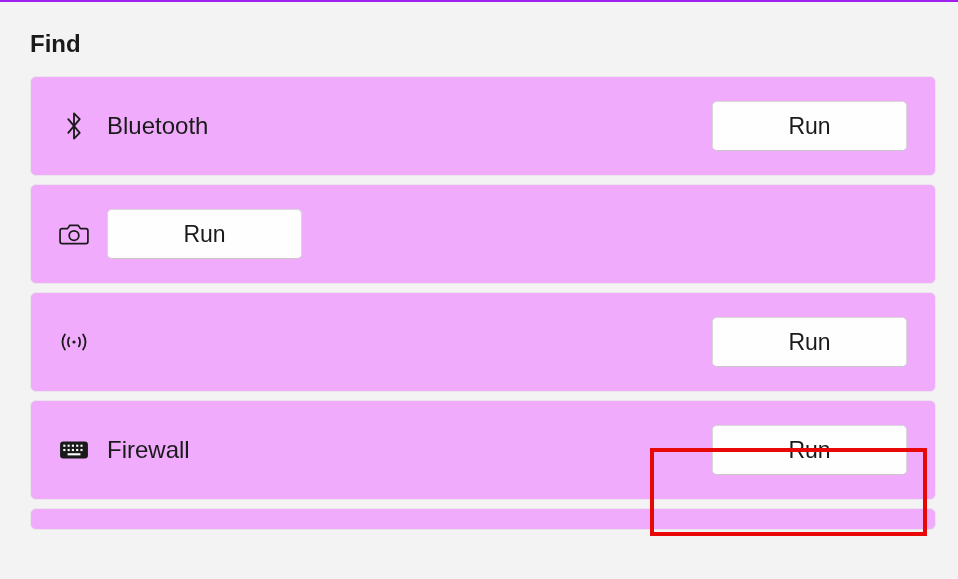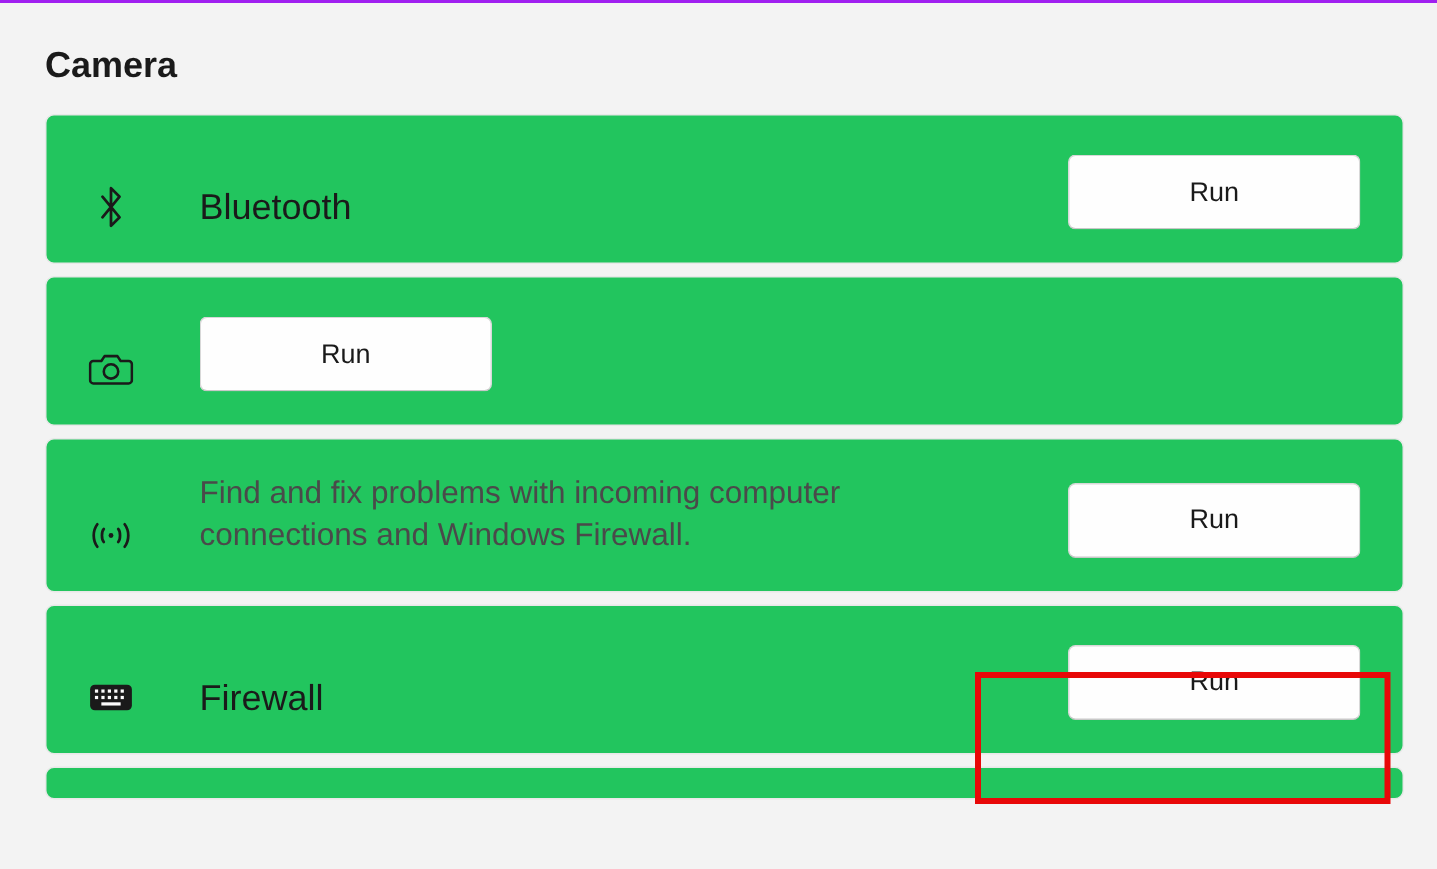--- a/index.html
+++ b/index.html
@@ -24,27 +24,27 @@
       font-weight: 600;
       color: #1a1a1a;
       margin-bottom: 18px;
     }
     .troubleshooter-list {
       display: flex;
       flex-direction: column;
       gap: 8px;
     }
     .troubleshooter-item {
-      background: #22c55e;
+      background: #f0abfc;
       border: 1px solid #e8e8e8;
       border-radius: 6px;
       padding: 22px 28px 22px 28px;
       display: flex;
-      align-items: flex-end;
-      gap: 44px;
+      align-items: center;
+      gap: 18px;
       min-height: 100px;
     }
     .item-icon {
       width: 30px;
       height: 30px;
       display: flex;
       align-items: center;
       justify-content: center;
       flex-shrink: 0;
       color: #1a1a1a;
@@ -67,41 +67,41 @@
       line-height: 1.35;
     }
     .run-button {
       background: #fefefe;
       border: 1px solid #d8d8d8;
       border-bottom: 1.5px solid #c8c8c8;
       border-radius: 5px;
       padding: 0;
       width: 195px;
       height: 50px;
-      font-size: 18px;
+      font-size: 23px;
       font-family: inherit;
       color: #1a1a1a;
       cursor: pointer;
       flex-shrink: 0;
     }
     .highlight-box {
       position: absolute;
       border: 4px solid #e80808;
       pointer-events: none;
       left: 650px;
       top: 446px;
       width: 277px;
       height: 88px;
     }
   </style>
 </head>
 <body>
 
 <div class="content">
-  <h2 class="section-header">Camera</h2>
+  <h2 class="section-header">Find</h2>
 
   <div class="troubleshooter-list">
 
     <div class="troubleshooter-item">
       <span class="item-icon">
         <svg width="26" height="32" viewBox="0 0 20 28" fill="none" stroke="currentColor" stroke-width="1.6">
           <path d="M5 8 L15 20 L10 25 L10 3 L15 8 L5 20" stroke-linejoin="round" stroke-linecap="round"></path>
         </svg>
       </span>
       <div class="item-text">
@@ -124,21 +124,20 @@
       <span class="item-icon">
         <svg width="30" height="26" viewBox="0 0 28 22" fill="none" stroke="currentColor" stroke-width="1.7" stroke-linecap="round">
           <circle cx="14" cy="11" r="1.5" fill="currentColor" stroke="none"></circle>
           <path d="M9.5 7 C8 8.5 8 13.5 9.5 15"></path>
           <path d="M18.5 7 C20 8.5 20 13.5 18.5 15"></path>
           <path d="M5.5 4 C2.5 8 2.5 14 5.5 18"></path>
           <path d="M22.5 4 C25.5 8 25.5 14 22.5 18"></path>
         </svg>
       </span>
       <div class="item-text">
-        <span class="item-description">Find and fix problems with incoming computer connections and Windows Firewall.</span>
       </div>
       <button class="run-button">Run</button>
     </div>
 
     <div class="troubleshooter-item">
       <span class="item-icon">
         <svg width="30" height="22" viewBox="0 0 28 20">
           <rect x="1" y="2" width="26" height="16" rx="3" fill="currentColor"></rect>
           <rect x="4" y="5" width="2" height="2" fill="#fcfcfc"></rect>
           <rect x="8" y="5" width="2" height="2" fill="#fcfcfc"></rect>

